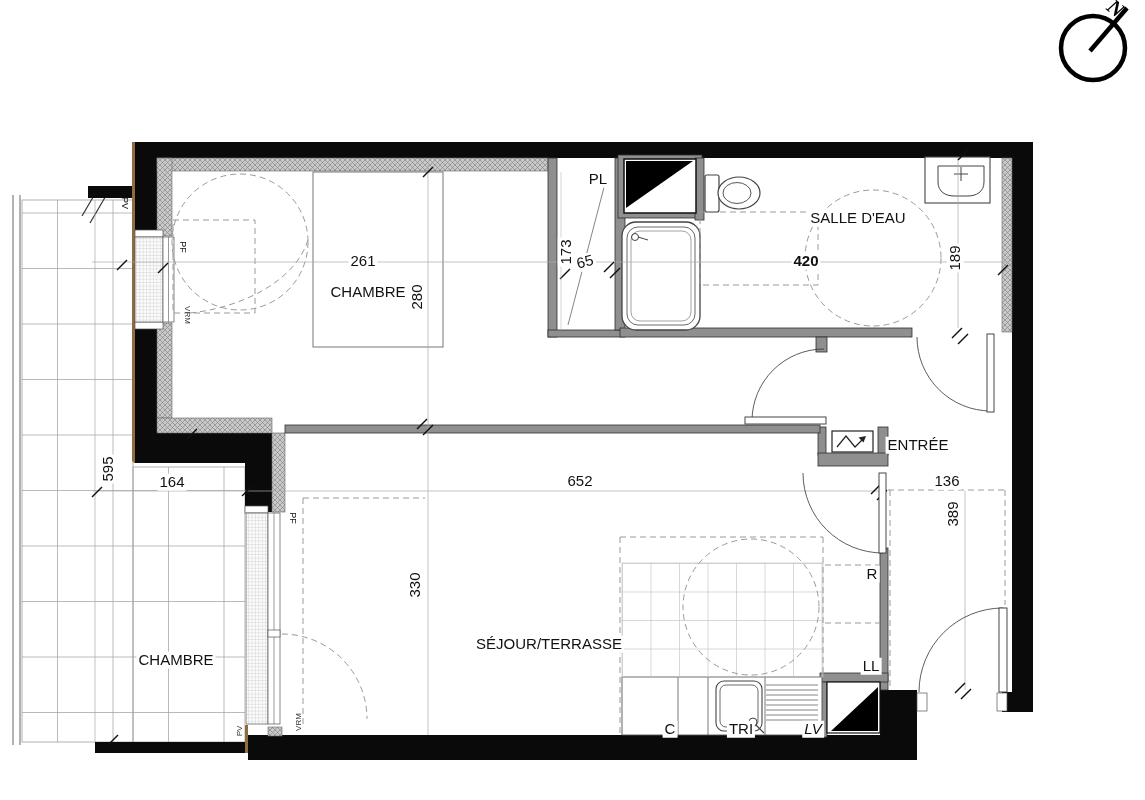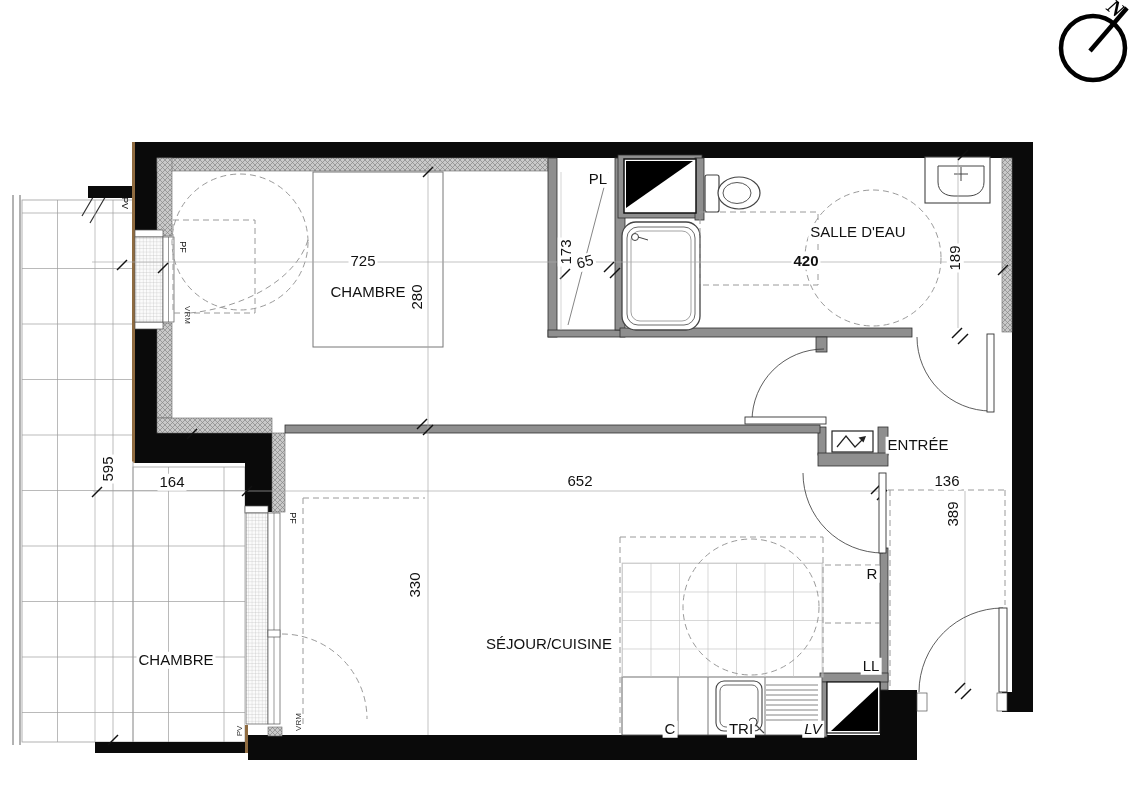--- a/index.html
+++ b/index.html
@@ -220,36 +220,36 @@
     <path d="M866,436 L858.5,437.5 L863.5,442.5 Z" fill="#222"></path>
   </g>
 
   <g>
     <circle cx="1093" cy="48" r="32" fill="none" stroke="#000" stroke-width="4.5"></circle>
     <path d="M1090,51 L1127,8" stroke="#000" stroke-width="4.5"></path>
   </g>
 </svg>
 
 <div class="lbl" style="left:368px;top:292px;">CHAMBRE</div>
-<div class="lbl dim" style="left:363px;top:261px;">725</div>
+<div class="lbl dim" style="left:363px;top:261px;">261</div>
 <div class="lbl dim rotccw" style="left:417px;top:297px;">280</div>
 
 <div class="lbl" style="left:598px;top:179px;">PL</div>
 <div class="lbl dim rotccw" style="left:566px;top:252px;">173</div>
 <div class="lbl dim tilt" style="left:585px;top:262px;">65</div>
 
-<div class="lbl" style="left:858px;top:232px;">SALLE D'EAU</div>
+<div class="lbl" style="left:858px;top:218px;">SALLE D'EAU</div>
 <div class="lbl dim" style="left:806px;top:261px;font-weight:bold;">420</div>
 <div class="lbl dim rotccw" style="left:955px;top:258px;">189</div>
 
 <div class="lbl" style="left:918px;top:445px;text-align:center;">ENTRÉE</div>
 <div class="lbl dim" style="left:947px;top:481px;">136</div>
 <div class="lbl dim rotccw" style="left:953px;top:514px;">389</div>
 
-<div class="lbl" style="left:549px;top:644px;">SÉJOUR/CUISINE</div>
+<div class="lbl" style="left:549px;top:644px;">SÉJOUR/TERRASSE</div>
 <div class="lbl dim" style="left:580px;top:481px;text-align:center;">652</div>
 <div class="lbl dim rotccw" style="left:415px;top:585px;">330</div>
 
 <div class="lbl" style="left:176px;top:660px;">CHAMBRE</div>
 <div class="lbl dim" style="left:172px;top:482px;">164</div>
 <div class="lbl dim rotccw" style="left:108px;top:469px;">595</div>
 
 <div class="lbl" style="left:872px;top:574px;">R</div>
 <div class="lbl" style="left:871px;top:666px;">LL</div>
 <div class="lbl" style="left:670px;top:729px;">C</div>

